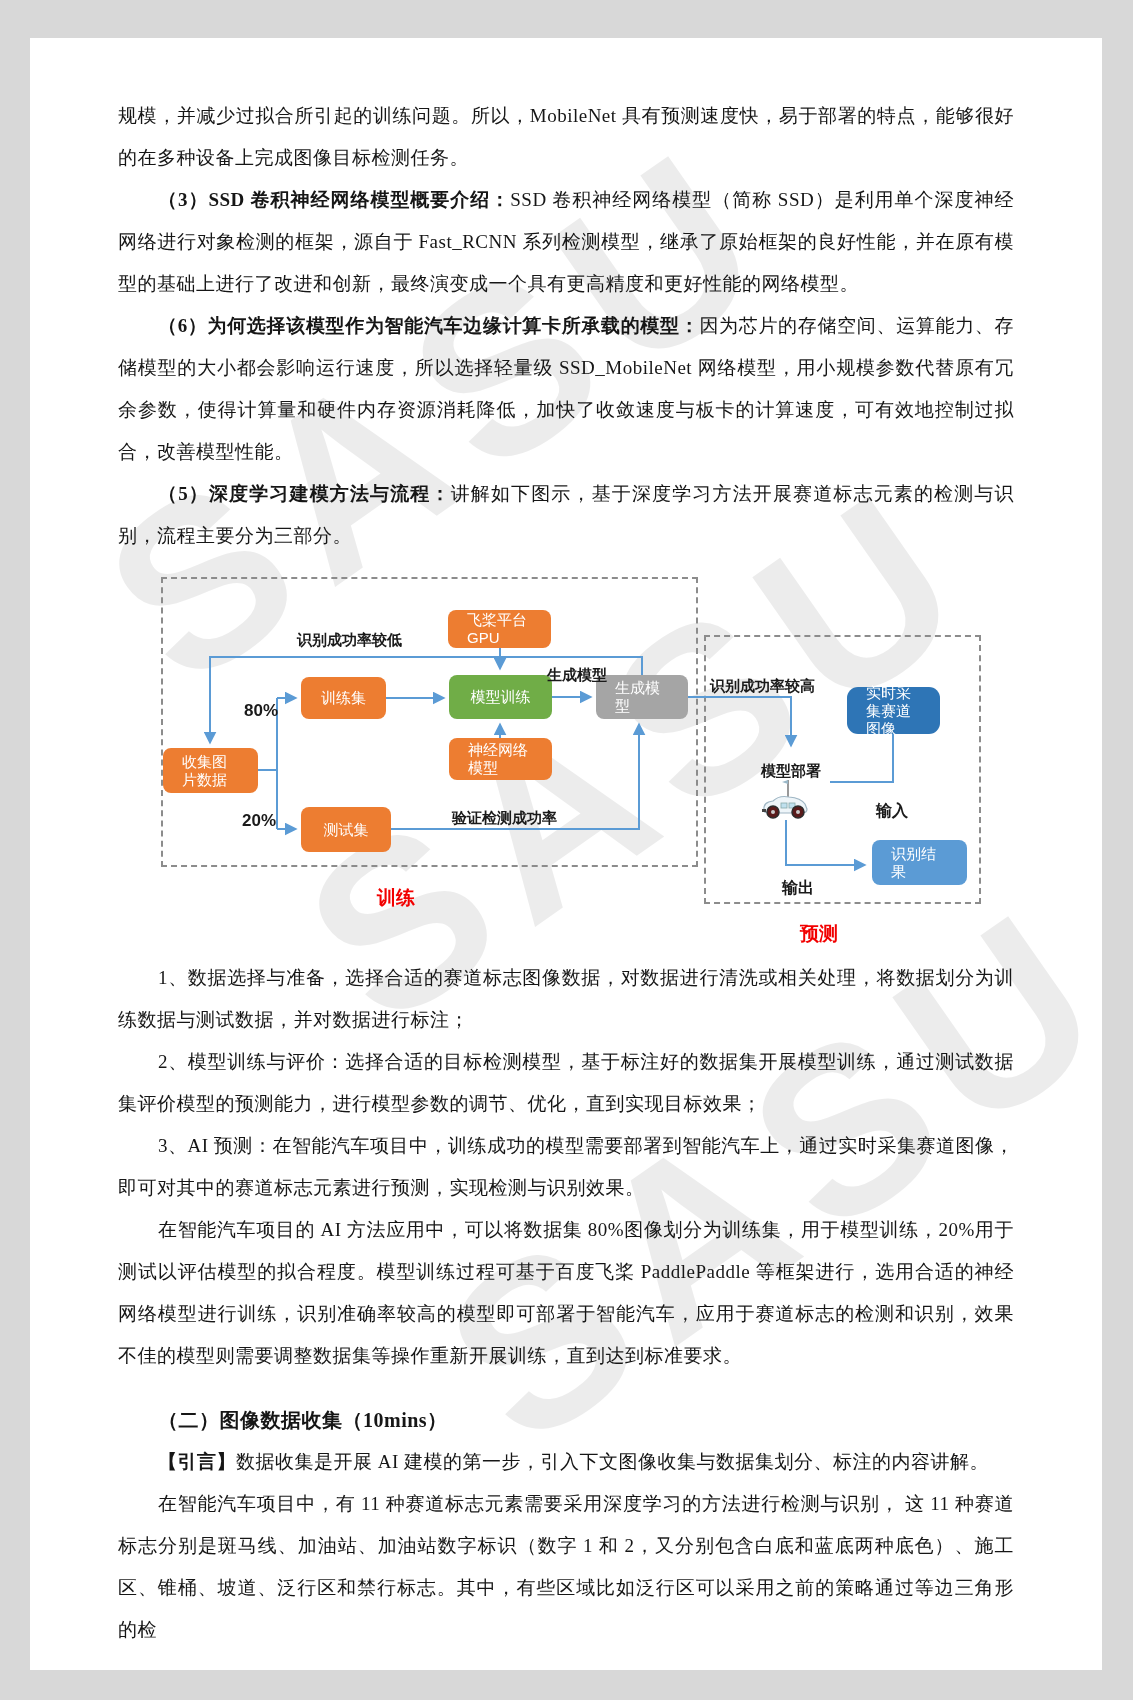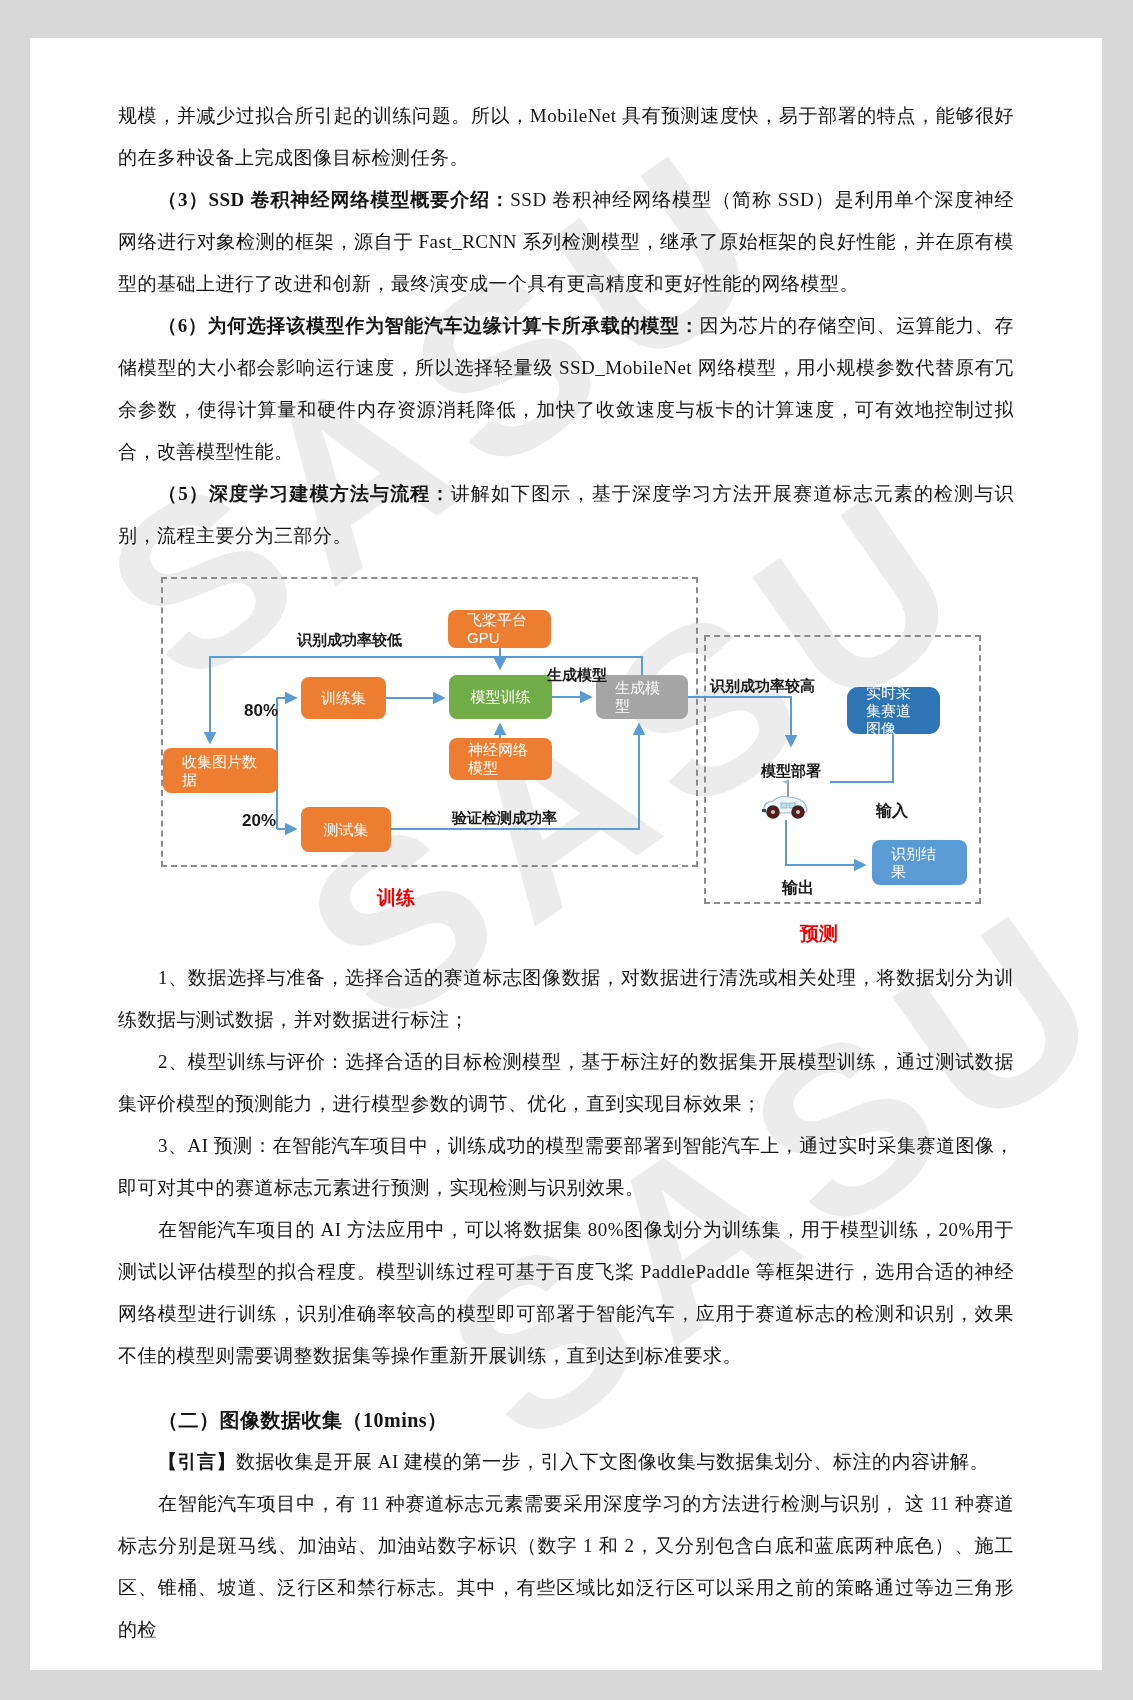--- a/index.html
+++ b/index.html
@@ -115,21 +115,21 @@
           <path d="M759,177 V225 H696"></path>
           <path d="M652,263 V308 H730" marker-end="url(#arr)"></path>
         </g>
       </svg>
 
       <div class="node orange" style="left:314px;top:53px;width:103px;height:38px;">飞桨平台GPU</div>
       <div class="node orange" style="left:167px;top:120px;width:85px;height:42px;">训练集</div>
       <div class="node green" style="left:315px;top:118px;width:103px;height:44px;">模型训练</div>
       <div class="node gray" style="left:462px;top:118px;width:92px;height:44px;">生成模型</div>
       <div class="node orange" style="left:315px;top:181px;width:103px;height:42px;">神经网络模型</div>
-      <div class="node orange" style="left:29px;top:191px;width:115px;height:45px;">收集图片数据</div>
+      <div class="node orange" style="left:29px;top:191px;width:95px;height:45px;">收集图片数据</div>
       <div class="node orange" style="left:167px;top:250px;width:90px;height:45px;">测试集</div>
       <div class="node darkblue" style="left:713px;top:130px;width:93px;height:47px;border-radius:11px;">实时采集赛道图像</div>
       <div class="node blue" style="left:738px;top:283px;width:95px;height:45px;">识别结果</div>
 
       <div class="dlabel" style="left:163px;top:62px;">识别成功率较低</div>
       <div class="dlabel" style="left:413px;top:97px;">生成模型</div>
       <div class="dlabel pct" style="left:110px;top:133px;">80%</div>
       <div class="dlabel pct" style="left:108px;top:243px;">20%</div>
       <div class="dlabel" style="left:318px;top:240px;">验证检测成功率</div>
       <div class="dlabel" style="left:576px;top:108px;">识别成功率较高</div>

